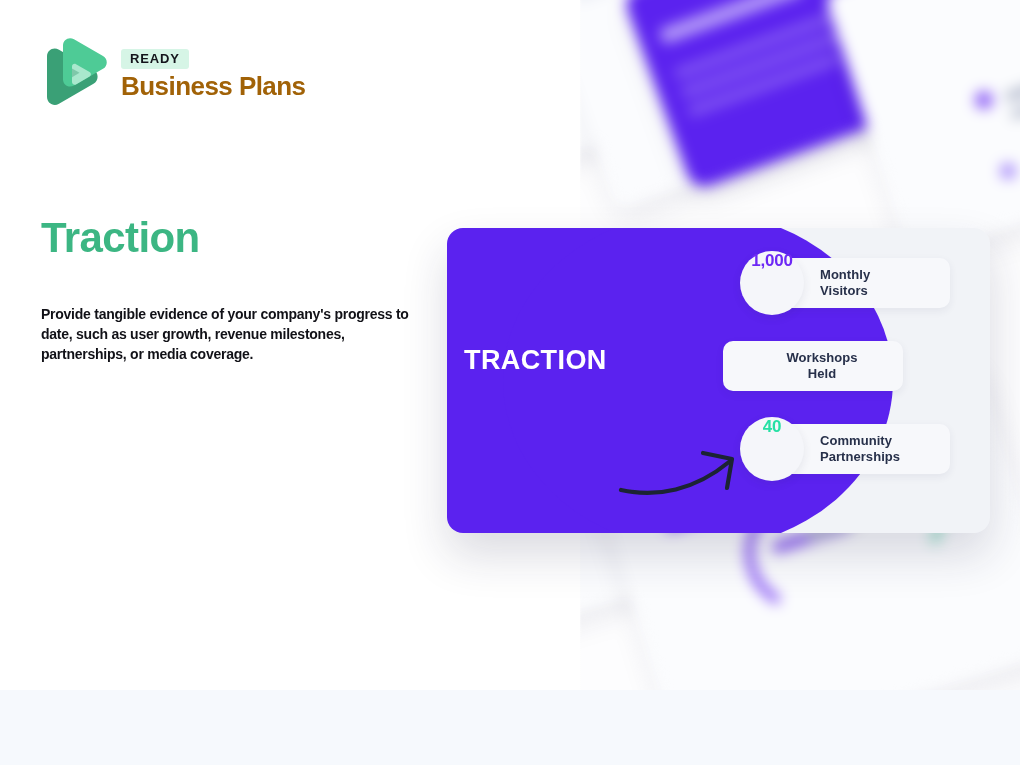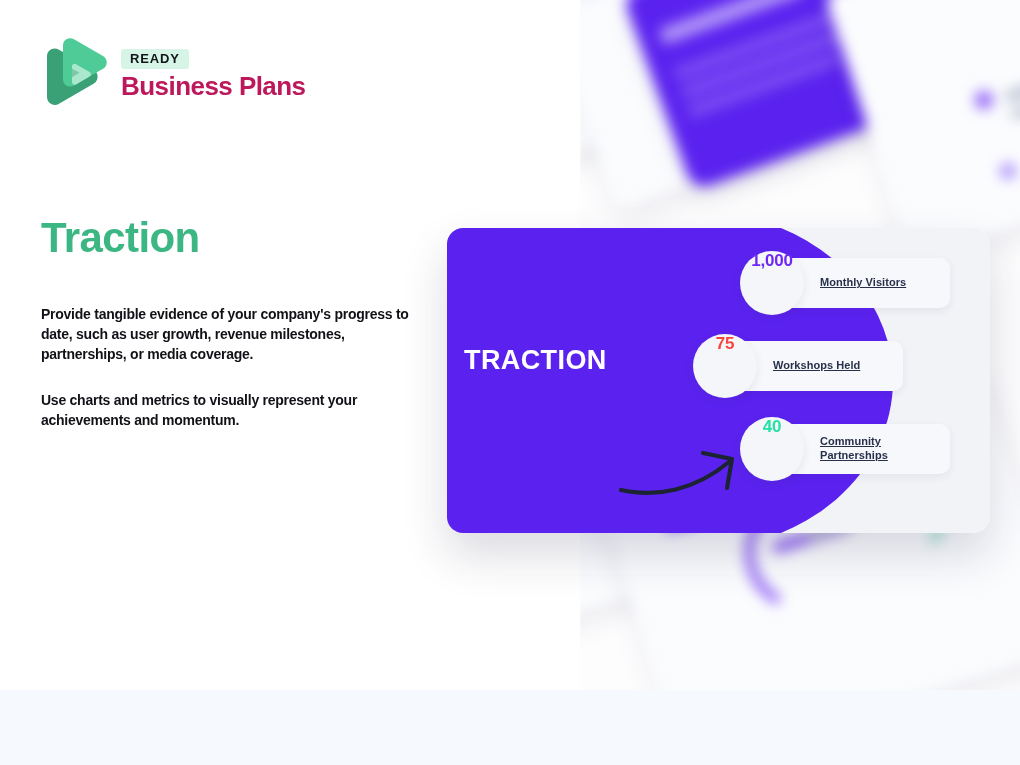--- a/index.html
+++ b/index.html
@@ -172,26 +172,25 @@
     height: 50px;
     background: #f7f8fb;
     border-radius: 10px;
     box-shadow: 0 3px 9px rgba(40,40,80,.07);
     display: flex;
     align-items: center;
   }
   .metric-label {
     margin-left: 50px;
     margin-right: 32px;
-    font-size: 11px;
+    font-size: 13px;
     font-weight: 700;
     color: #27304a;
     line-height: 1.25;
     letter-spacing: .05px;
-    text-decoration: underline;
   }
   .metric-circle {
     position: absolute;
     left: 0;
     top: -7px;
     width: 64px;
     height: 64px;
     border-radius: 50%;
     background: #f5f6fa;
     box-shadow: 0 3px 10px rgba(40,40,80,.09);
@@ -239,21 +238,21 @@
     font-size: 13px;
     font-weight: 600;
     letter-spacing: .85px;
     padding: 3px 9px 4px 9px;
     border-radius: 3px;
     line-height: 1;
   }
   .brand-name {
     font-size: 26px;
     font-weight: 700;
-    color: #be185d;
+    color: #a16207;
     letter-spacing: -.55px;
     line-height: 1.15;
   }
 
   .page-title {
     position: absolute;
     left: 41px;
     top: 217px;
     font-size: 42px;
     font-weight: 700;
@@ -351,21 +350,20 @@
       <div class="brand-txt">
         <span class="ready-badge">READY</span>
         <span class="brand-name">Business Plans</span>
       </div>
     </div>
 
     <h1 class="page-title">Traction</h1>
 
     <div class="body-copy">
       <p>Provide tangible evidence of your company's progress to date, such as user growth, revenue milestones, partnerships, or media coverage.</p>
-      <p>Use charts and metrics to visually represent your achievements and momentum.</p>
     </div>
   </div>
 
   <div class="slide-card">
 
     <div class="purple-panel">
       <div class="purple-bulge"></div>
     </div>
 
     <div class="panel-text">
@@ -387,23 +385,20 @@
         </div>
         <div class="metric-circle">
           <span class="metric-value" style="color:#6d28f5">1,000</span>
         </div>
       </div>
 
       <div class="metric" id="metric1">
         <div class="metric-pill">
           <span class="metric-label">Workshops Held</span>
         </div>
-        <div class="metric-circle">
-          <span class="metric-value" style="color:#f5453c">75</span>
-        </div>
       </div>
 
       <div class="metric" id="metric2">
         <div class="metric-pill">
           <span class="metric-label">Community Partnerships</span>
         </div>
         <div class="metric-circle">
           <span class="metric-value" style="color:#26e0a4">40</span>
         </div>
       </div>

